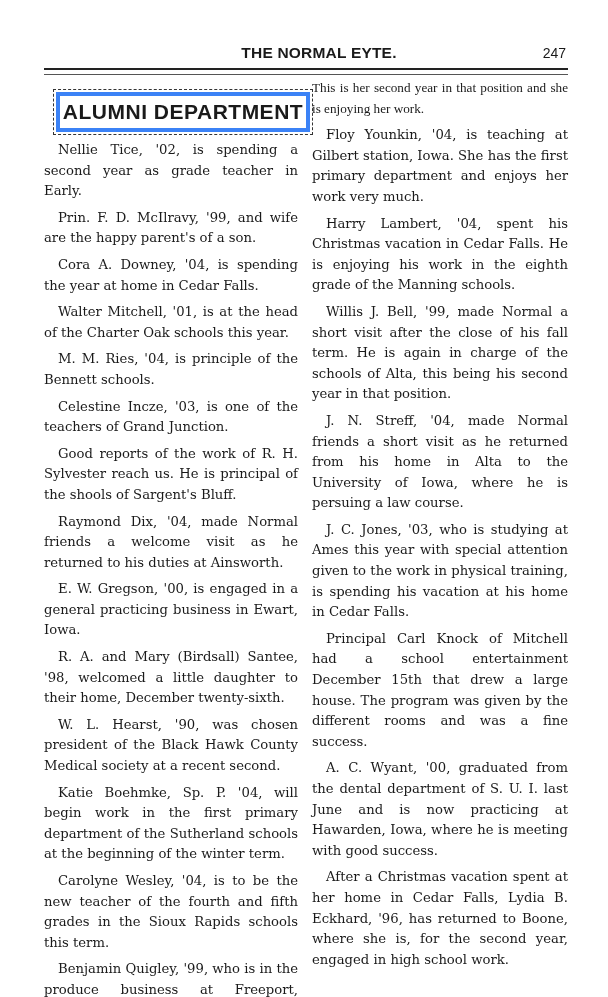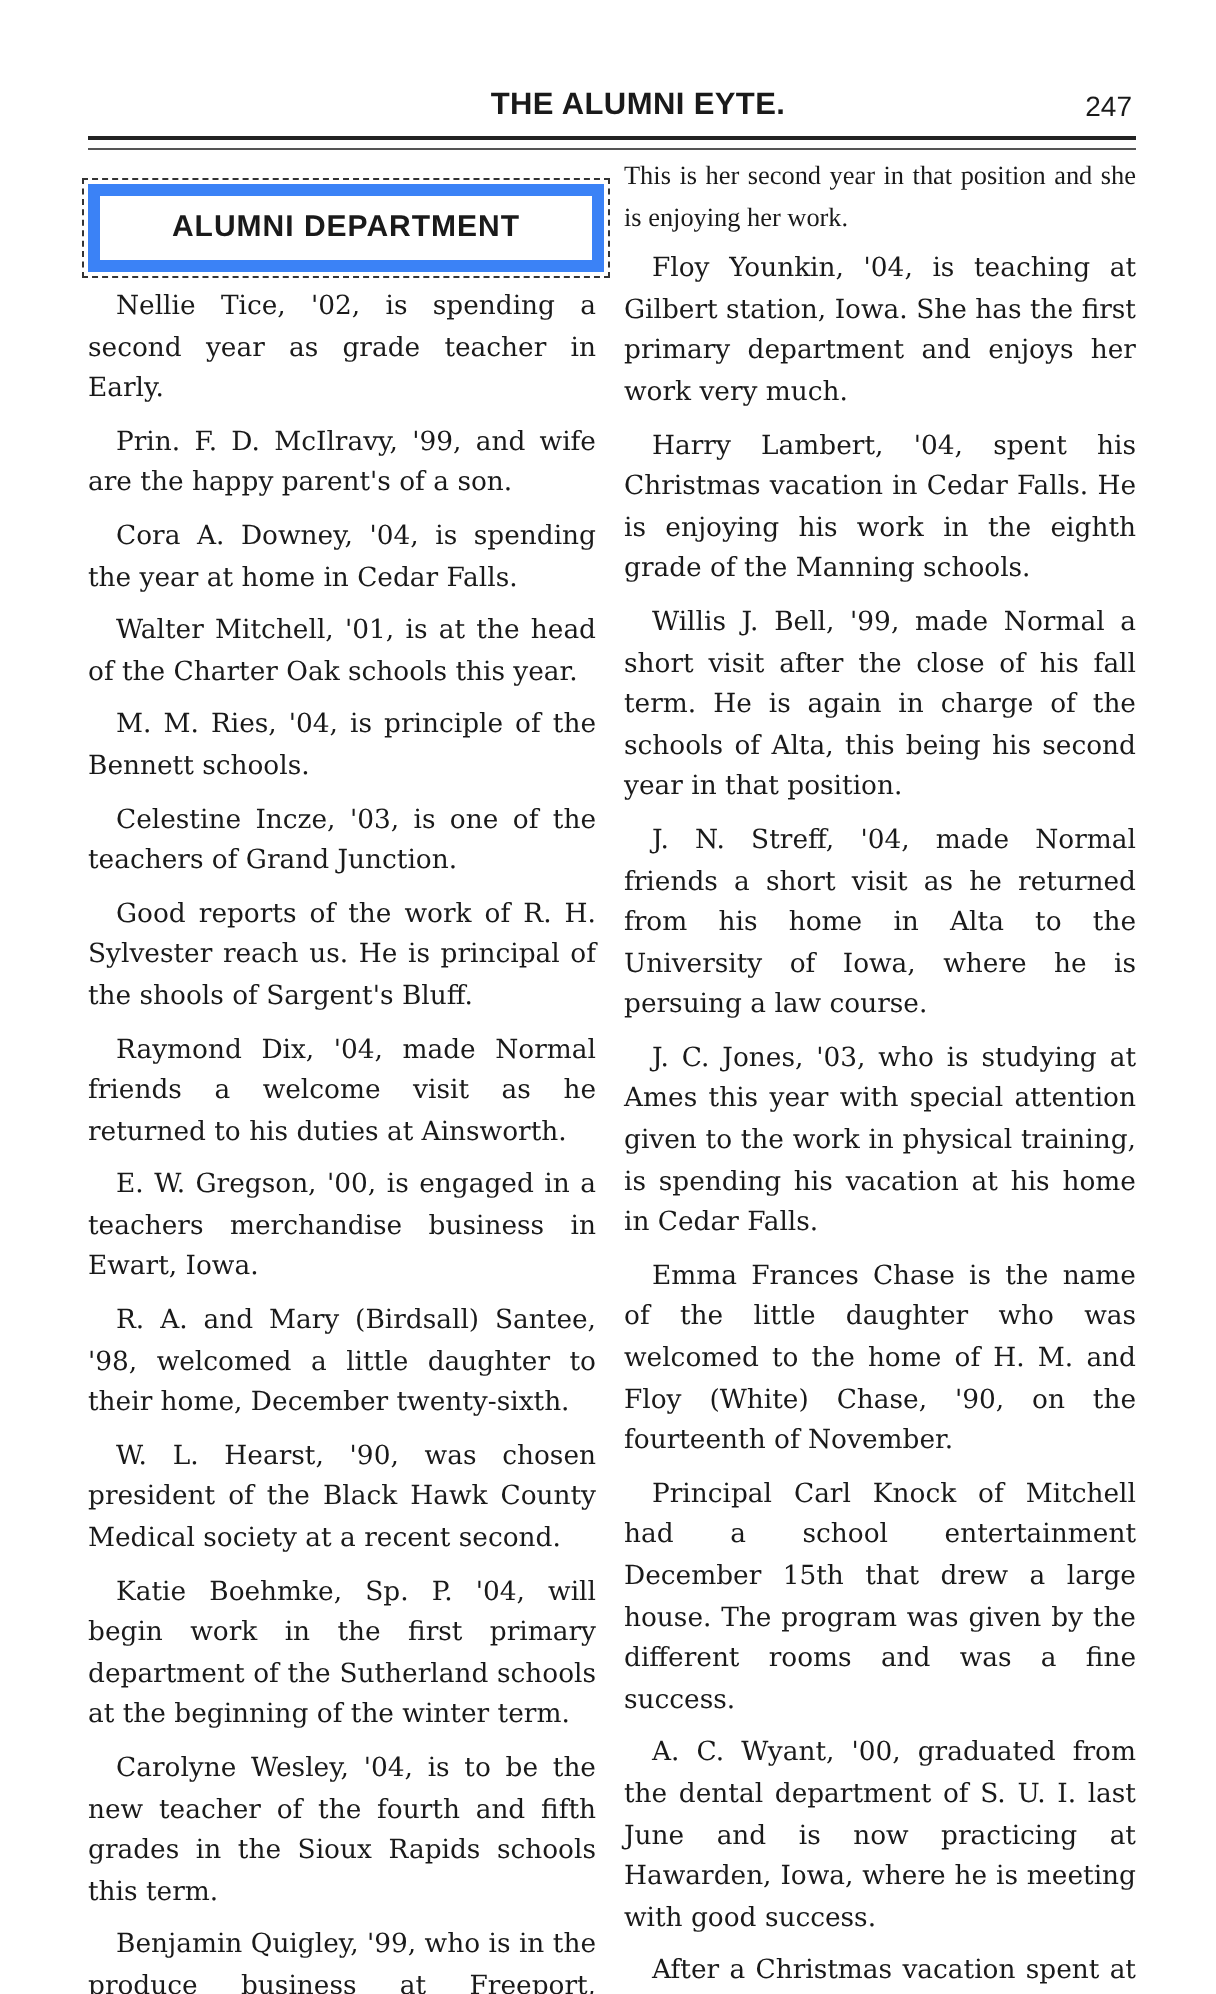--- a/index.html
+++ b/index.html
@@ -24,59 +24,58 @@
       border-top: 2px solid #222; border-bottom: 1px solid #555;
     }
     .col {
       position: absolute; top: 78px; width: 254px; font-size: 13.2px; line-height: 20.6px;
     }
     .col.left { left: 44px; top: 92px; }
     .col.right { left: 312px; width: 256px; }
     .col p { margin: 0 0 6px 0; text-align: justify; text-indent: 14px; }
     .col p.cont { text-indent: 0; font-family: Liberation Serif, serif; }
     .deptbox {
-      position: relative; width: 246px; height: 32px; margin: 0 0 8px 0;
-      border: 6px solid #3b82f6; outline: 1px dashed #333; outline-offset: 2px;
+      position: relative; width: 246px; height: 32px; margin: 0 0 8px 12px;
+      border: 4px solid #3b82f6; outline: 1px dashed #333; outline-offset: 2px;
       display: flex; align-items: center; justify-content: center;
-      font-family: "Liberation Sans", "DejaVu Sans", sans-serif; font-weight: bold; font-size: 15px;
+      font-family: "Liberation Sans", "DejaVu Sans", sans-serif; font-weight: bold; font-size: 21px;
       letter-spacing: 0.5px;
     }
   </style>
 </head>
 <body>
 
 <div class="header">
-  <div class="title">THE ALUMNI EYTE.</div>
+  <div class="title">THE NORMAL EYTE.</div>
   <div class="pageno">247</div>
 </div>
 <div class="rule"></div>
 
 <div class="col left">
   <div class="deptbox">ALUMNI DEPARTMENT</div>
   <p>Nellie Tice, '02, is spending a second year as grade teacher in Early.</p>
   <p>Prin. F. D. McIlravy, '99, and wife are the happy parent's of a son.</p>
   <p>Cora A. Downey, '04, is spending the year at home in Cedar Falls.</p>
   <p>Walter Mitchell, '01, is at the head of the Charter Oak schools this year.</p>
   <p>M. M. Ries, '04, is principle of the Bennett schools.</p>
   <p>Celestine Incze, '03, is one of the teachers of Grand Junction.</p>
   <p>Good reports of the work of R. H. Sylvester reach us. He is principal of the shools of Sargent's Bluff.</p>
   <p>Raymond Dix, '04, made Normal friends a welcome visit as he returned to his duties at Ainsworth.</p>
-  <p>E. W. Gregson, '00, is engaged in a teachers merchandise business in Ewart, Iowa.</p>
+  <p>E. W. Gregson, '00, is engaged in a general practicing business in Ewart, Iowa.</p>
   <p>R. A. and Mary (Birdsall) Santee, '98, welcomed a little daughter to their home, December twenty-sixth.</p>
   <p>W. L. Hearst, '90, was chosen president of the Black Hawk County Medical society at a recent second.</p>
   <p>Katie Boehmke, Sp. P. '04, will begin work in the first primary department of the Sutherland schools at the beginning of the winter term.</p>
   <p>Carolyne Wesley, '04, is to be the new teacher of the fourth and fifth grades in the Sioux Rapids schools this term.</p>
   <p>Benjamin Quigley, '99, who is in the produce business at Freeport, Illinois, spent a day last week with friends at the Normal school.</p>
 
 </div>
 
 <div class="col right">
   <p class="cont">This is her second year in that position and she is enjoying her work.</p>
   <p>Floy Younkin, '04, is teaching at Gilbert station, Iowa. She has the first primary department and enjoys her work very much.</p>
   <p>Harry Lambert, '04, spent his Christmas vacation in Cedar Falls. He is enjoying his work in the eighth grade of the Manning schools.</p>
   <p>Willis J. Bell, '99, made Normal a short visit after the close of his fall term. He is again in charge of the schools of Alta, this being his second year in that position.</p>
   <p>J. N. Streff, '04, made Normal friends a short visit as he returned from his home in Alta to the University of Iowa, where he is persuing a law course.</p>
   <p>J. C. Jones, '03, who is studying at Ames this year with special attention given to the work in physical training, is spending his vacation at his home in Cedar Falls.</p>
-  <p>Emma Frances Chase is the name of the little daughter who was welcomed to the home of H. M. and Floy (White) Chase, '90, on the fourteenth of November.</p>
   <p>Principal Carl Knock of Mitchell had a school entertainment December 15th that drew a large house. The program was given by the different rooms and was a fine success.</p>
   <p>A. C. Wyant, '00, graduated from the dental department of S. U. I. last June and is now practicing at Hawarden, Iowa, where he is meeting with good success.</p>
   <p>After a Christmas vacation spent at her home in Cedar Falls, Lydia B. Eckhard, '96, has returned to Boone, where she is, for the second year, engaged in high school work.</p>
 </div>
 
 </body></html>

